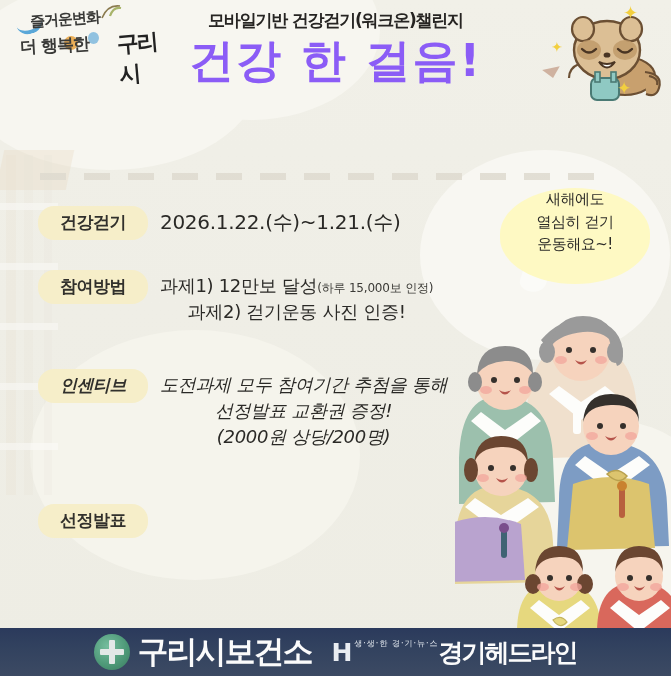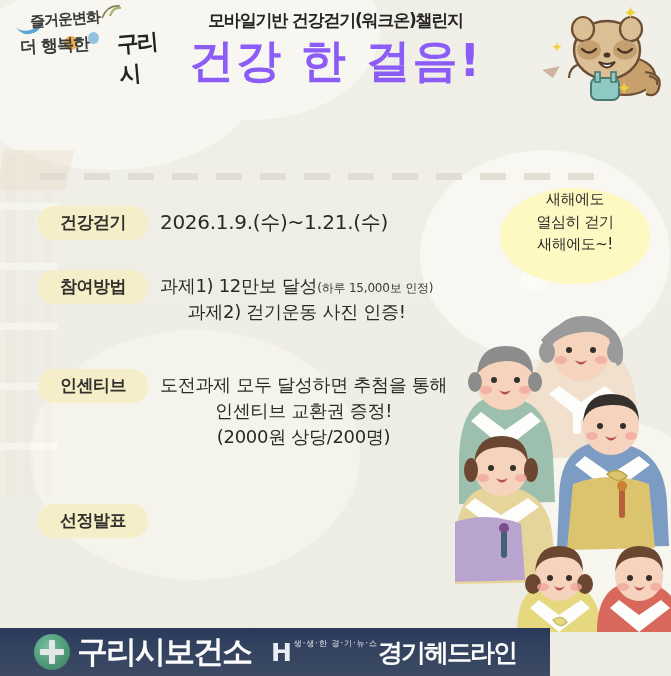--- a/index.html
+++ b/index.html
@@ -74,37 +74,37 @@
   .row{position:relative;margin-bottom:4px;}
   .row-inner{display:flex;align-items:flex-start;gap:12px;}
   .chip{flex:0 0 auto;background:#f6eec9;border-radius:16px;padding:5px 12px 6px;
     font-size:17px;font-weight:700;color:#31302c;letter-spacing:-0.5px;white-space:nowrap;}
   .chip.w5{min-width:86px;text-align:center;}
   .vals{padding-top:3px;}
   .val{font-size:20px;color:#2a2926;letter-spacing:-0.3px;line-height:1.35;white-space:nowrap;}
   .note{font-size:12px;color:#3b3a36;letter-spacing:-0.2px;}
   .r1{margin-left:38px;margin-top:24px;}
   .r2{margin-left:38px;margin-top:30px;}
-  .r3{margin-left:38px;margin-top:44px;}
+  .r3{margin-left:38px;margin-top:44px;font-style:italic;}
   .r4{margin-left:38px;margin-top:54px;}
   .val-sm{font-size:18px;line-height:1.45;text-align:center;}
 
   
   .bubble{position:absolute;left:500px;top:188px;width:150px;height:96px;
     background:#fef9c3;border-radius:50%/48%;display:flex;justify-content:center;
     text-align:center;box-shadow:0 0 0 0 rgba(0,0,0,0);}
   .bubble .btext{font-size:15px;color:#2c2b28;line-height:1.5;letter-spacing:-0.5px;}
   .bubble-tail{position:absolute;left:520px;top:272px;width:26px;height:20px;background:#fbfbf8;
     border-radius:0 0 60% 40%;transform:rotate(18deg);}
 
   
   .family{position:absolute;left:455px;top:288px;width:216px;height:344px;overflow:hidden;}
 
   
-  .footer{position:absolute;left:0;bottom:0;width:550px;height:48px;
+  .footer{position:absolute;left:0;bottom:0;width:671px;height:48px;
     background:linear-gradient(180deg,#2b3a5c 0%,#32425f 40%,#3c4a63 100%);
     display:flex;align-items:center;justify-content:center;gap:14px;}
   .gh-logo{display:flex;align-items:center;gap:7px;}
   .cross-emblem{position:relative;width:36px;height:36px;border-radius:50%;
     background:radial-gradient(circle at 38% 34%,#7cc9a4 0%,#4e9e78 60%,#3c7f60 100%);opacity:.92;}
   .cross-emblem:before{content:"";position:absolute;left:15px;top:6px;width:6px;height:24px;
     background:#f2f6f3;border-radius:1px;}
   .cross-emblem:after{content:"";position:absolute;left:6px;top:15px;width:24px;height:6px;
     background:#f2f6f3;border-radius:1px;}
   .center-name{font-size:31px;font-weight:700;color:#fbfbfb;letter-spacing:-2px;}
@@ -182,21 +182,21 @@
         <rect x="66" y="70" width="5" height="10" fill="#8fc9c3" stroke="#4a7a74" stroke-width="1.6"></rect>
       </svg>
     </div>
   </div>
 
   <div class="bubble-tail"></div>
   <div class="bubble">
     <div class="btext">
       <span>새해에도</span><br>
       <span>열심히 걷기</span><br>
-      <span>새해에도~!</span>
+      <span>운동해요~!</span>
     </div>
   </div>
 
   <div class="family">
     <svg viewBox="0 0 216 344" width="216" height="344">
 
       <g>
         <path d="M72 120 q6 -70 56 -66 q52 4 54 70 q2 40 -26 44 l-60 2 q-26 -8 -24 -50z" fill="#f0e0cd"></path>
         <path d="M86 52 q22 -26 52 -20 q30 6 30 36 q0 8 -6 10 q-6 -24 -30 -26 q-26 -2 -40 8 z" fill="#9a9a9a"></path>
         <ellipse cx="126" cy="62" rx="30" ry="31" fill="#f6d3bd"></ellipse>
@@ -288,43 +288,43 @@
       </g>
     </svg>
   </div>
 
   <div class="info">
 
     <div class="row r1">
       <div class="row-inner">
         <div class="chip w5">건강걷기</div>
         <div class="vals">
-          <div class="val">2026.1.9.(수)~1.21.(수)</div>
+          <div class="val">2026.1.22.(수)~1.21.(수)</div>
         </div>
       </div>
     </div>
 
     <div class="row r2">
       <div class="row-inner">
         <div class="chip w5">참여방법</div>
         <div class="vals">
           <div class="val val-sm">
             <span>과제1) 12만보 달성</span><span class="note">(하루 15,000보 인정)</span>
           </div>
           <div class="val val-sm">과제2) 걷기운동 사진 인증!</div>
         </div>
       </div>
     </div>
 
     <div class="row r3">
       <div class="row-inner">
         <div class="chip w5">인센티브</div>
         <div class="vals">
-          <div class="val val-sm">도전과제 모두 달성하면 추첨을 통해</div>
-          <div class="val val-sm">인센티브 교환권 증정!</div>
+          <div class="val val-sm">도전과제 모두 참여기간 추첨을 통해</div>
+          <div class="val val-sm">선정발표 교환권 증정!</div>
           <div class="val val-sm">(2000원 상당/200명)</div>
         </div>
       </div>
     </div>
 
     <div class="row r4">
       <div class="row-inner">
         <div class="chip w5">선정발표</div>
       </div>
     </div>

